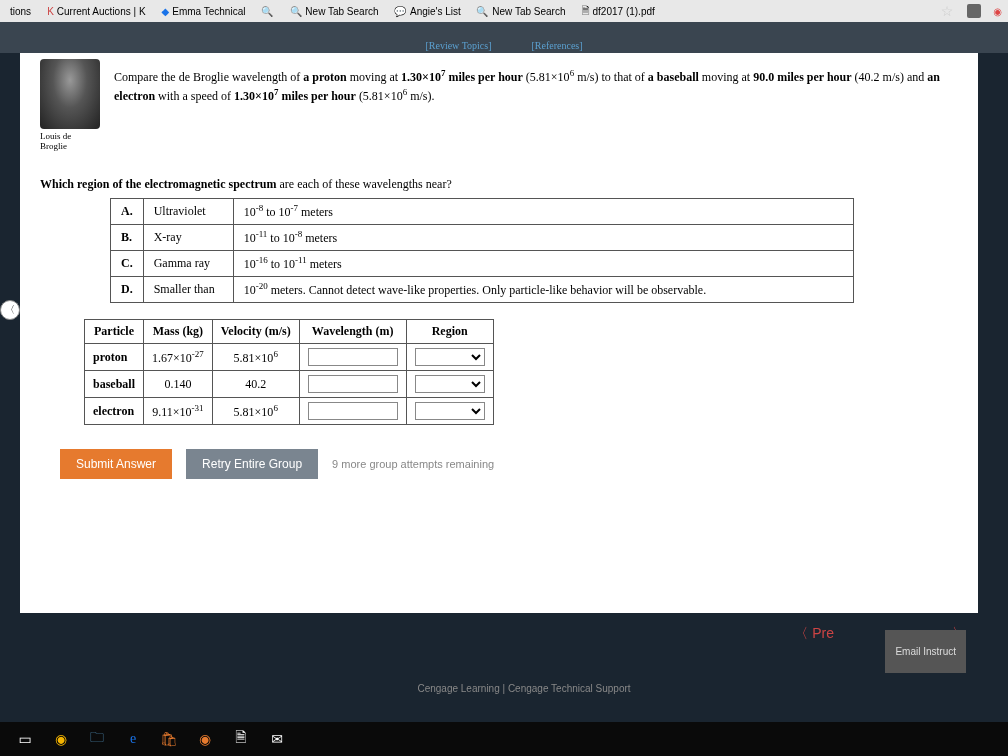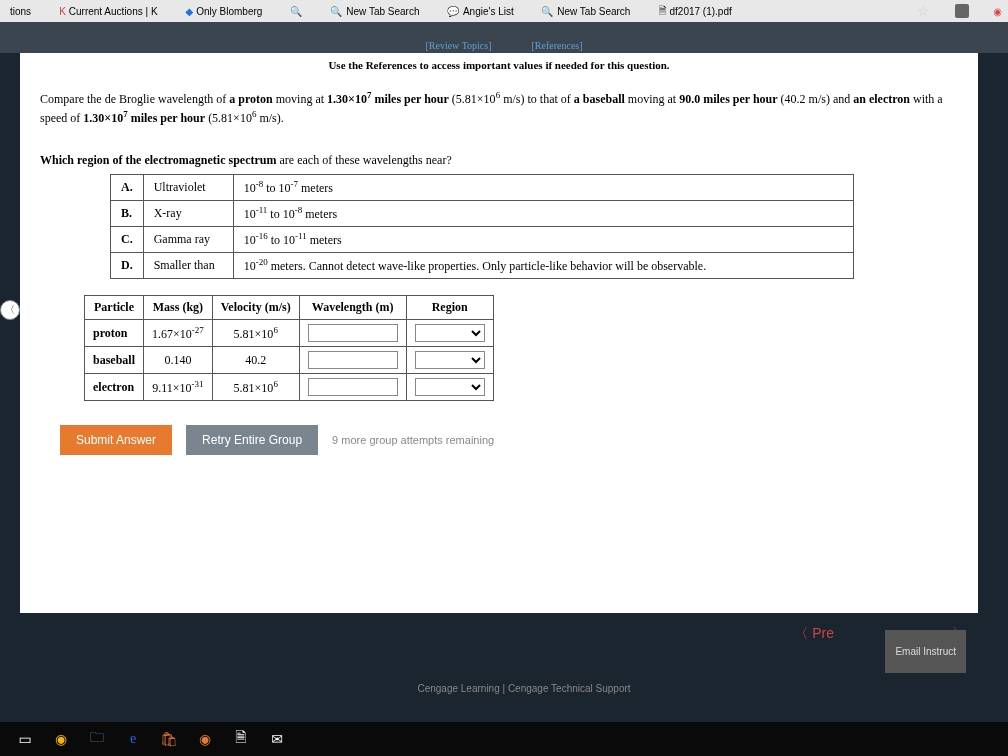--- a/index.html
+++ b/index.html
@@ -1,17 +1,17 @@
 <!DOCTYPE html>
 <html><head>
 <meta charset="utf-8">
 <style>
   * { box-sizing: border-box; margin: 0; padding: 0; }
   body { font-family: Georgia, serif; background: #1a2530; width: 1008px; height: 756px; overflow: hidden; position: relative; }
-  .browser-tabs { background: #e8e8e8; height: 22px; display: flex; align-items: center; font-family: Arial, sans-serif; font-size: 10px; padding: 0 6px; gap: 20px; }
+  .browser-tabs { background: #e8e8e8; height: 22px; display: flex; align-items: center; font-family: Arial, sans-serif; font-size: 10px; padding: 0 6px; gap: 8px; }
   .tab-item { display: flex; align-items: center; gap: 3px; padding: 0 4px; white-space: nowrap; }
   .star-icon { color: #ccc; font-size: 14px; margin-left: auto; }
   .top-red { color: #c44; }
   .top-blue { color: #1a73e8; }
   .dark-bar { background: #3a4550; height: 16px; }
   .header-links { background: #3a4550; display: flex; justify-content: center; gap: 40px; padding: 2px 13px; font-size: 10px; }
   .header-links span { color: #5ba0d0; cursor: pointer; }
   .content-white { background: #ffffff; margin: 0 30px 0 20px; min-height: 560px; padding: 6px 20px 14px 20px; position: relative; }
   .instr { text-align: center; font-size: 11px; font-weight: bold; margin-bottom: 10px; }
   .scientist-block { display: flex; gap: 14px; margin-bottom: 8px; align-items: flex-start; }
@@ -51,21 +51,21 @@
 <div class="browser-tabs">
   <span class="tab-item">
       <span>tions</span>
     </span>
   <span class="tab-item">
       <span class="top-red">K</span>
       <span>Current Auctions | K</span>
     </span>
   <span class="tab-item">
       <span class="top-blue">◆</span>
-      <span>Only Blomberg</span>
+      <span>Emma Technical</span>
     </span>
   <span class="tab-item">
       <span>🔍</span>
     </span>
   <span class="tab-item">
       <span>🔍</span>
       <span>New Tab Search</span>
     </span>
   <span class="tab-item">
       <span>💬</span>
@@ -87,23 +87,26 @@
 <div class="dark-bar"></div>
 
 <div class="header-links">
   <span>[Review Topics]</span>
   <span>[References]</span>
 </div>
 
 <div class="left-nav">〈</div>
 
 <div class="content-white">
-  <div class="instr">Use the References to access important values if needed for this question.</div>
 
   <div class="scientist-block">
+    <div>
+      <div class="scientist-img"></div>
+      <div class="scientist-name">Louis de Broglie</div>
+    </div>
     <div class="problem-text">
       <span>Compare the de Broglie wavelength of </span><b>a proton</b><span> moving at </span><b><span>1.30×10</span><sup>7</sup><span> miles per hour</span></b><span> (5.81×10</span><sup>6</sup><span> m/s) to that of </span><b>a baseball</b><span> moving at </span><b>90.0 miles per hour</b><span> (40.2 m/s) and </span><b>an electron</b><span> with a speed of </span><b><span>1.30×10</span><sup>7</sup><span> miles per hour</span></b><span> (5.81×10</span><sup>6</sup><span> m/s).</span>
     </div>
   </div>
 
   <div class="question">
     <span>Which region of the electromagnetic spectrum</span><span class="norm"> are each of these wavelengths near?</span>
   </div>
 
   <table class="spectrum-table">

